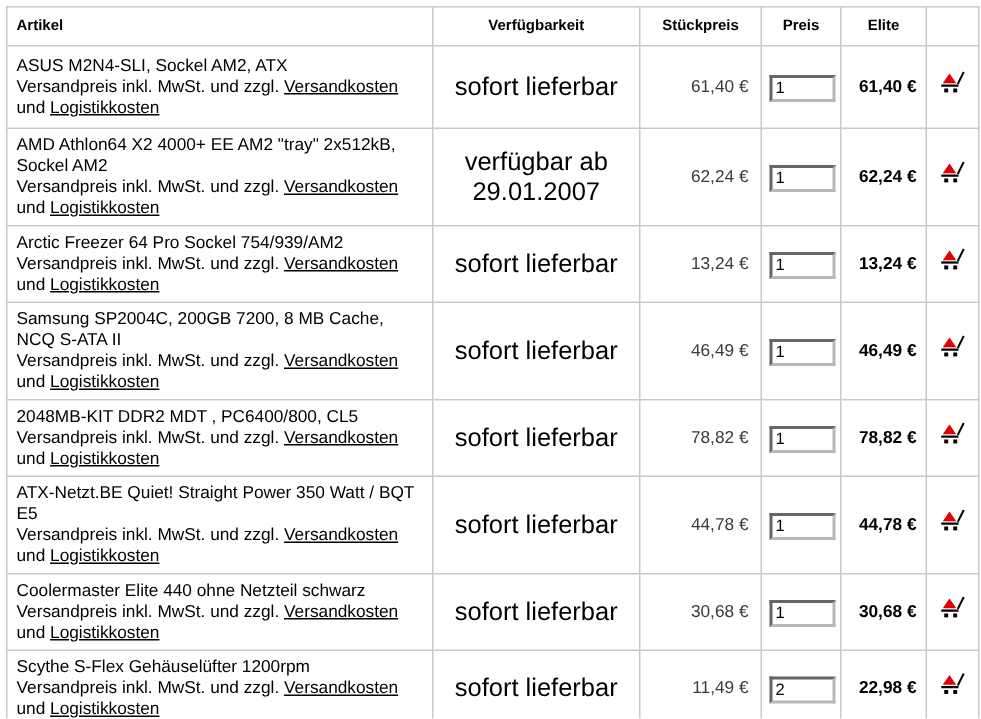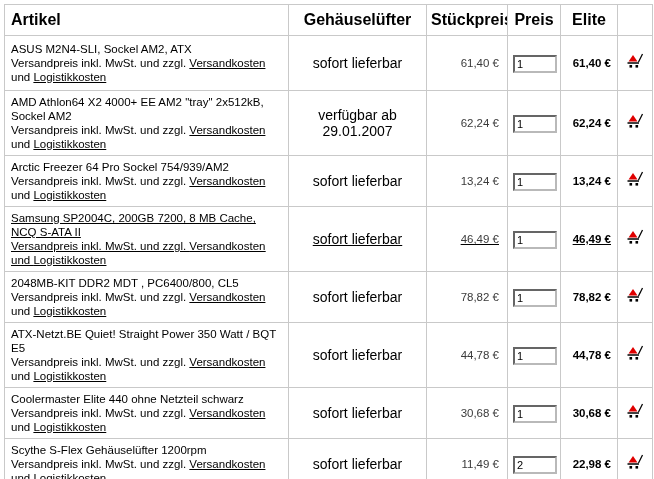--- a/index.html
+++ b/index.html
@@ -14,32 +14,32 @@
     width:648px; border-collapse:collapse; table-layout:fixed;
     background:#fff;
   }
   .cart th, .cart td {
     border:1px solid #c9c9c9;
     background:#fff;
     vertical-align:middle;
     overflow:hidden;
   }
   .cart th {
-    font-size:16px; font-weight:bold; color:#000;
+    font-size:10px; font-weight:bold; color:#000;
     text-align:center; padding:6px 4px; height:26px;margin-top:28px;
   }
   .cart th.h-art { text-align:left; padding-left:6px; }
   td.c-art {
     text-align:left; padding:4px 6px 4px 6px;
     font-size:11.5px; line-height:14px; color:#000;
   }
   .art-title { margin:0 0 0 0; }
   .ship-note { margin:0; }
   .ship-note a { color:#000; text-decoration:underline; cursor:pointer; }
-  td.c-avail { text-align:center; font-size:14px; color:#000; padding:2px; }
+  td.c-avail { text-align:center; font-size:17px; color:#000; padding:2px; }
   td.c-unit  { text-align:right; font-size:11.5px; color:#3a3a3a; padding-right:8px; }
   td.c-qty   { text-align:left; padding-left:5px; }
   td.c-qty input {
     width:44px; height:18px;
     border:2px inset #b9b9b9;
     font-family:"Liberation Sans", sans-serif;
     font-size:11px; padding:1px 2px; color:#000; background:#fff;
   }
   td.c-total { text-align:right; font-size:11.5px; font-weight:bold; color:#000; padding-right:6px; }
   td.c-icon  { text-align:center; padding:0; }
@@ -53,21 +53,21 @@
     <col style="width:284px">
       <col style="width:138px">
       <col style="width:81px">
     <col style="width:53px">
       <col style="width:57px">
       <col style="width:35px">
   </colgroup>
   <thead>
     <tr>
       <th class="h-art">Artikel</th>
-      <th>Gehäuselüfter</th>
+      <th>Verfügbarkeit</th>
       <th>Stückpreis</th>
       <th>Preis</th>
       <th>Elite</th>
       <th></th>
     </tr>
   </thead>
   <tbody>
   <tr style="height: 55px;">
     <td class="c-art">
       <div class="art-title">ASUS M2N4-SLI, Sockel AM2, ATX</div>
@@ -133,21 +133,21 @@
           <polygon points="2.5,8.5 11.5,8.5 7,2" fill="#e00000"></polygon>
           <line x1="1.5" y1="10" x2="13" y2="10" stroke="#000" stroke-width="1.5"></line>
           <line x1="12.5" y1="9" x2="16.5" y2="1" stroke="#000" stroke-width="1.3"></line>
           <rect x="3.5" y="12" width="2.6" height="2.6" fill="#000"></rect>
           <rect x="9.5" y="12" width="2.6" height="2.6" fill="#000"></rect>
         </svg>
       </a>
     </td>
   </tr>
 
-  <tr style="height: 60px; text-decoration: underline;">
+  <tr style="height: 60px;">
     <td class="c-art">
       <div class="art-title">Samsung SP2004C, 200GB 7200, 8 MB Cache, NCQ S-ATA II</div>
       <div class="ship-note"><span>Versandpreis inkl. MwSt. und zzgl. </span><a>Versandkosten</a><span> und </span><a>Logistikkosten</a></div>
     </td>
     <td class="c-avail">sofort lieferbar</td>
     <td class="c-unit">46,49 €</td>
     <td class="c-qty">
       <input type="text" value="1" style="">
     </td>
     <td class="c-total">46,49 €</td>

